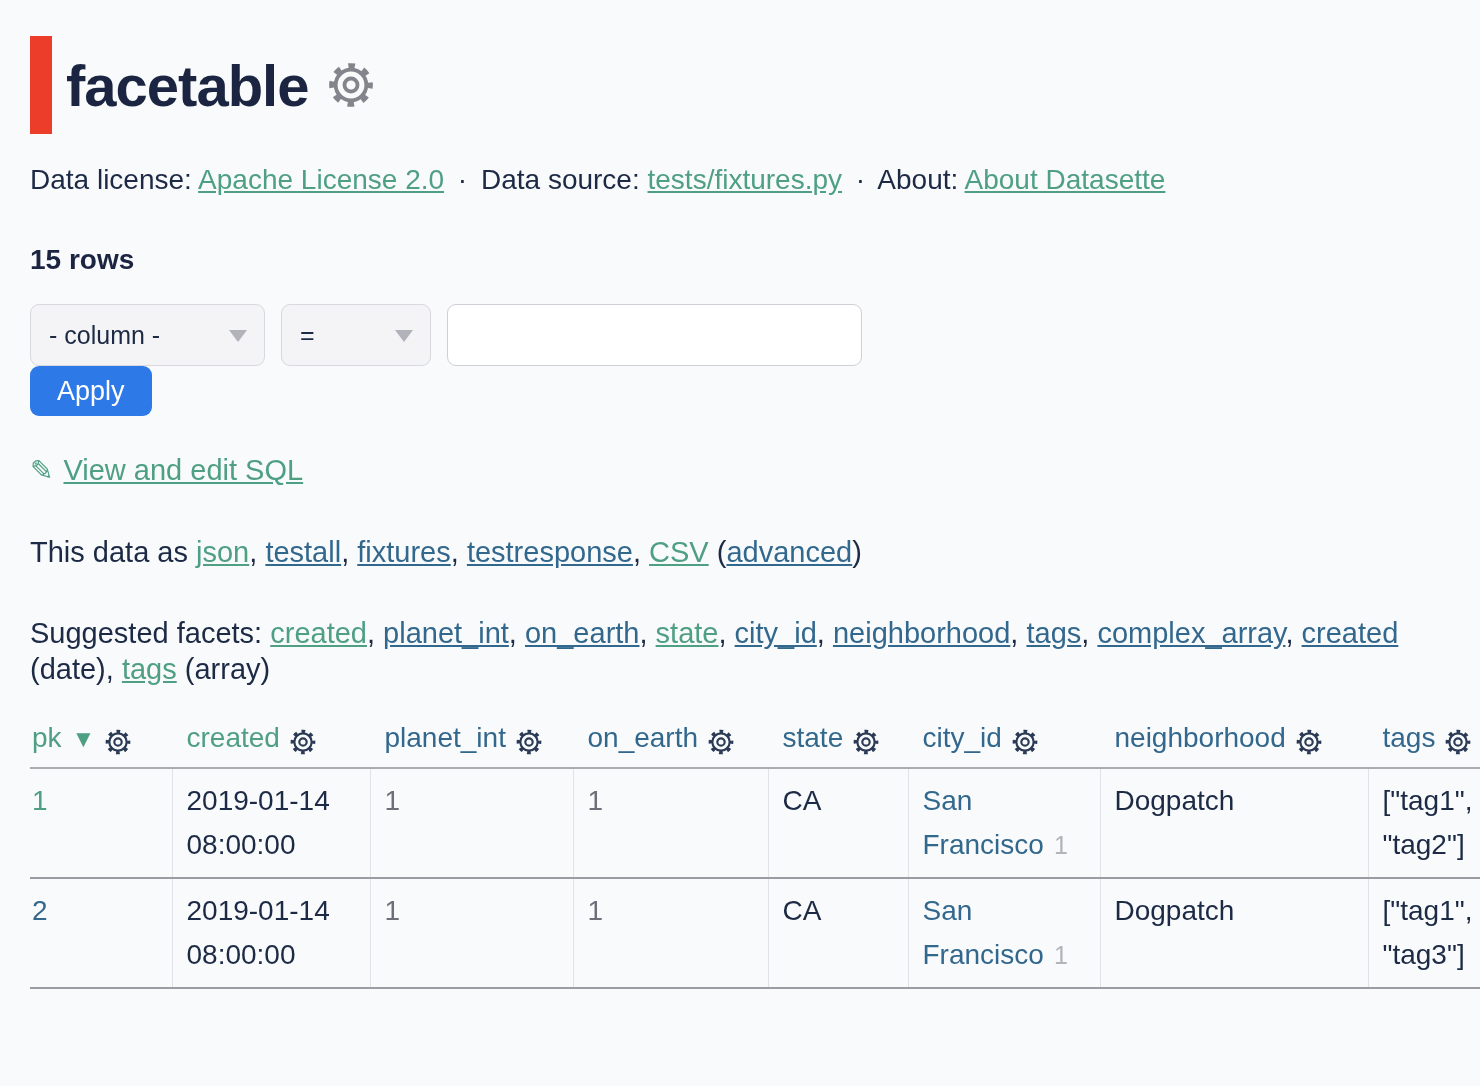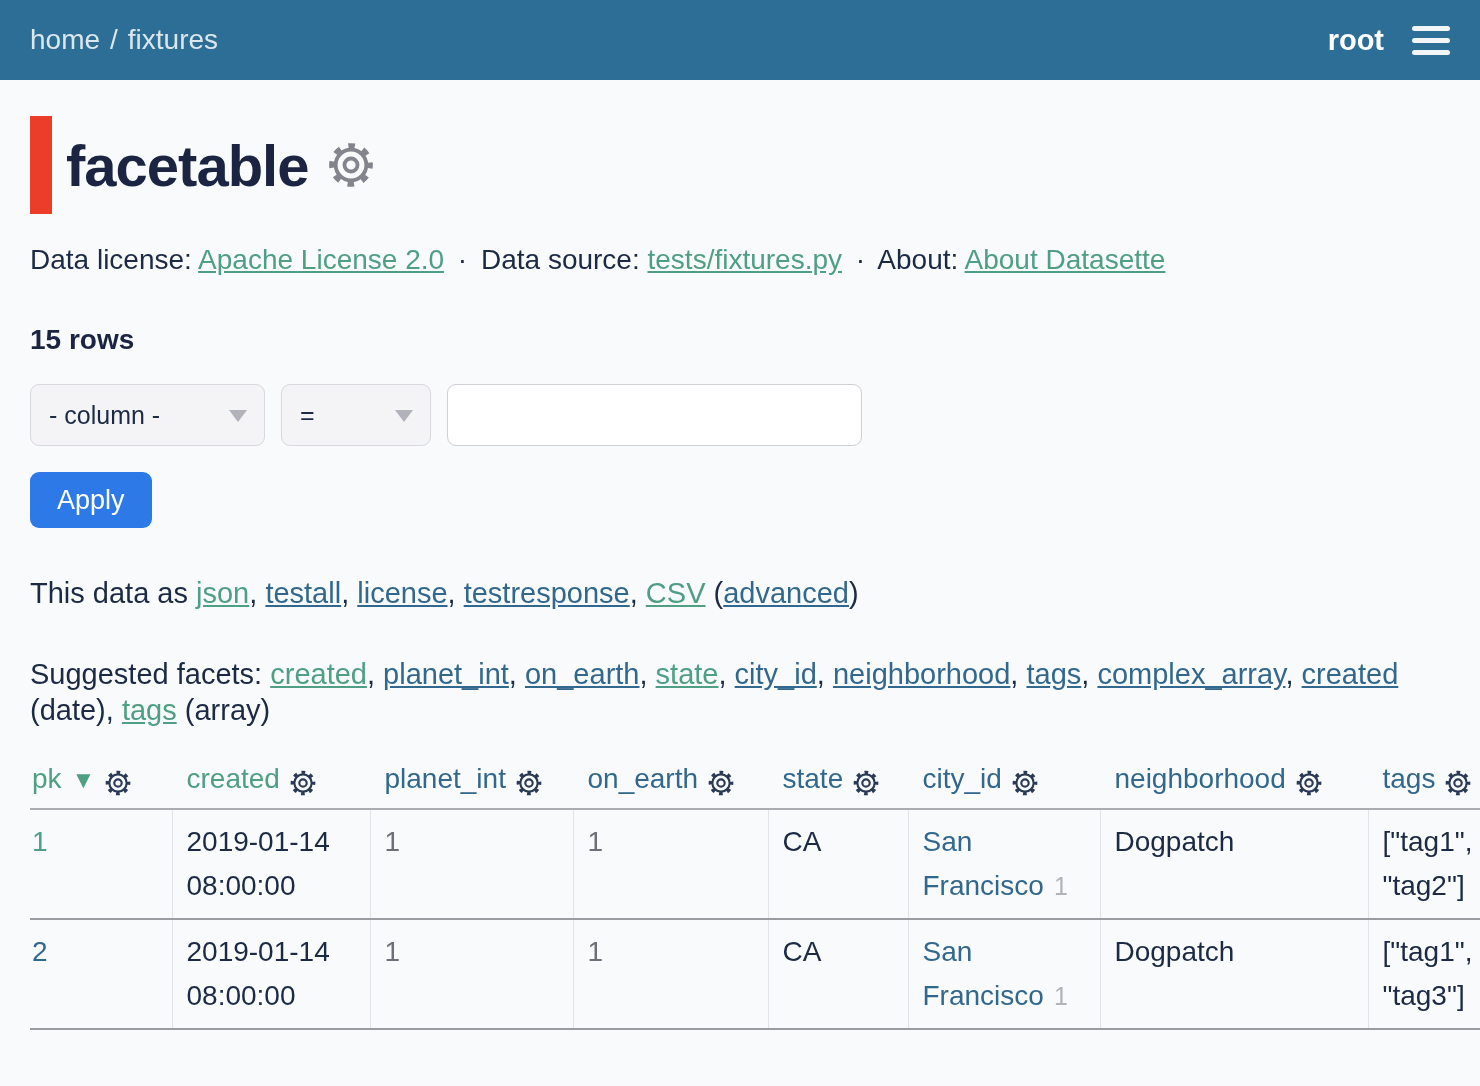--- a/index.html
+++ b/index.html
@@ -47,21 +47,21 @@
     position:absolute;right:18px;top:50%;margin-top:-5px;width:0;height:0;
     border-left:9px solid transparent;border-right:9px solid transparent;
     border-top:12px solid #b2b2ba;pointer-events:none;
   }
   input.filter-val{
     height:60px;width:385px;border:1px solid #cfcfd6;border-radius:9px;
     background:#ffffff;font-size:25px;padding:0 14px;
     font-family:"Liberation Sans",sans-serif;
   }
   button.apply{
-    margin-top:26px;height:56px;padding:0 27px;font-size:27px;color:#ffffff;
+    height:50px;padding:0 27px;font-size:27px;color:#ffffff;
     background:#2e79e8;border:none;border-radius:9px;cursor:pointer;
     font-family:"Liberation Sans",sans-serif;
   }
   .sql-line{margin-top:38px;font-size:29px;}
   .pencil{color:#4f9f83;margin-right:10px;font-size:28px;}
   .export-line{margin-top:44px;font-size:29px;line-height:42px;}
   .facets-line{margin-top:42px;font-size:29px;line-height:36px;max-width:1420px;}
   
   .table-wrap{margin-top:28px;overflow:hidden;width:1450px;}
   table.rows-table{border-collapse:collapse;table-layout:fixed;width:1488px;font-size:28px;}
@@ -86,33 +86,20 @@
     <symbol id="gear-sym" viewBox="0 0 24 24">
       <circle cx="12" cy="12" r="8" fill="none" stroke="currentColor" stroke-width="2"></circle>
       <circle cx="12" cy="12" r="3.4" fill="none" stroke="currentColor" stroke-width="2"></circle>
       <circle cx="12" cy="12" r="9.8" fill="none" stroke="currentColor" stroke-width="3.2" stroke-dasharray="3.4 4.3" stroke-dashoffset="1.7"></circle>
     </symbol>
   </defs>
 </svg>
 
 <div class="viewport">
 
-  <div class="topbar">
-    <div class="crumbs">
-      <a href="#">home</a><span class="crumb-sep">/</span><a href="#">fixtures</a>
-    </div>
-    <div class="topbar-right">
-      <span class="user">root</span>
-      <div class="hamburger">
-        <span></span>
-          <span></span>
-          <span></span>
-      </div>
-    </div>
-  </div>
 
   <div class="content">
 
     
     <div class="title-row">
       <div class="accent-bar"></div>
       <h1 class="page-title">facetable</h1>
       <svg class="gear gear-title">
           <use href="#gear-sym"></use>
         </svg>
@@ -146,25 +133,28 @@
           <option>=</option>
         </select>
         <span class="sel-arrow"></span>
       </span>
       <input class="filter-val" type="text" value="" style="">
     </div>
 
     <button class="apply">Apply</button>
 
     
+    <p class="sql-line">
+      <span class="pencil">✎</span><a href="#" class="lnk green">View and edit SQL</a>
+    </p>
 
     
     <p class="export-line">
       <span>This data as</span>
-      <a href="#" class="lnk green">json</a><span>, </span><a href="#" class="lnk blue">testall</a><span>, </span><a href="#" class="lnk blue">license</a><span>, </span><a href="#" class="lnk blue">testresponse</a><span>, </span><a href="#" class="lnk green">CSV</a>
+      <a href="#" class="lnk green">json</a><span>, </span><a href="#" class="lnk blue">testall</a><span>, </span><a href="#" class="lnk blue">fixtures</a><span>, </span><a href="#" class="lnk blue">testresponse</a><span>, </span><a href="#" class="lnk green">CSV</a>
       <span>(</span><a href="#" class="lnk blue">advanced</a><span>)</span>
     </p>
 
     
     <p class="facets-line">
       <span>Suggested facets:</span>
       <a href="#" class="lnk green">created</a><span>, </span><a href="#" class="lnk blue">planet_int</a><span>, </span><a href="#" class="lnk blue">on_earth</a><span>, </span><a href="#" class="lnk green">state</a><span>, </span><a href="#" class="lnk blue">city_id</a><span>, </span><a href="#" class="lnk blue">neighborhood</a><span>, </span><a href="#" class="lnk blue">tags</a><span>, </span><a href="#" class="lnk blue">complex_array</a><span>, </span><a href="#" class="lnk blue">created</a><span> (date)</span><span>, </span><a href="#" class="lnk green">tags</a><span> (array)</span>
     </p>
 
     

